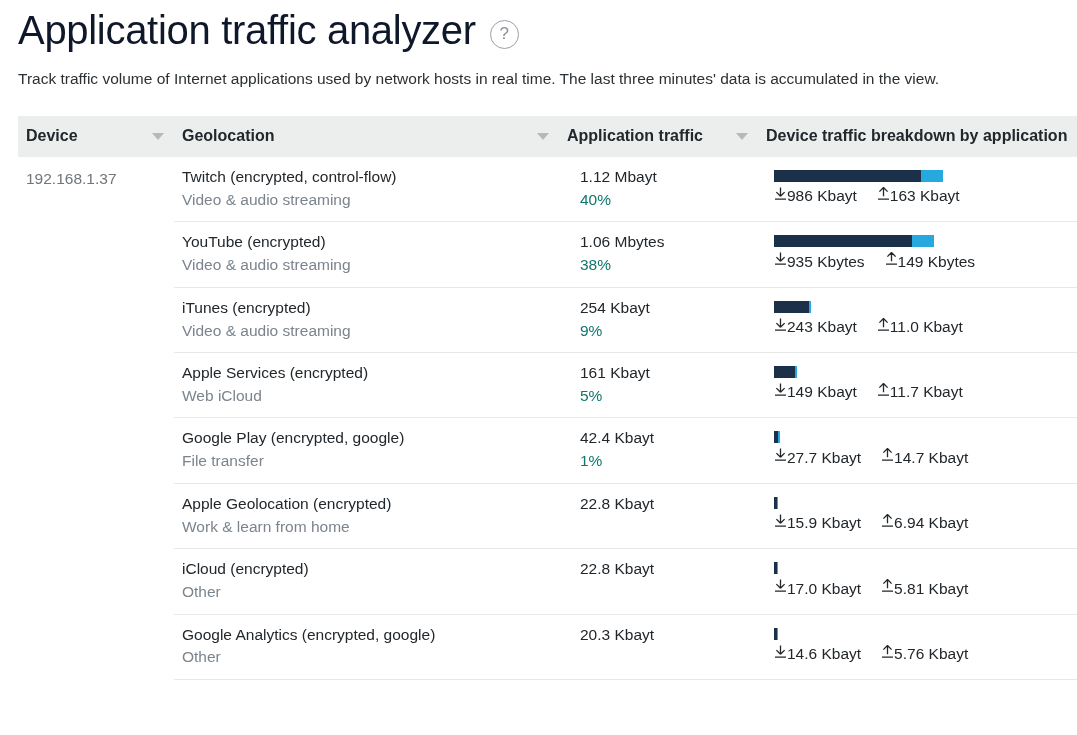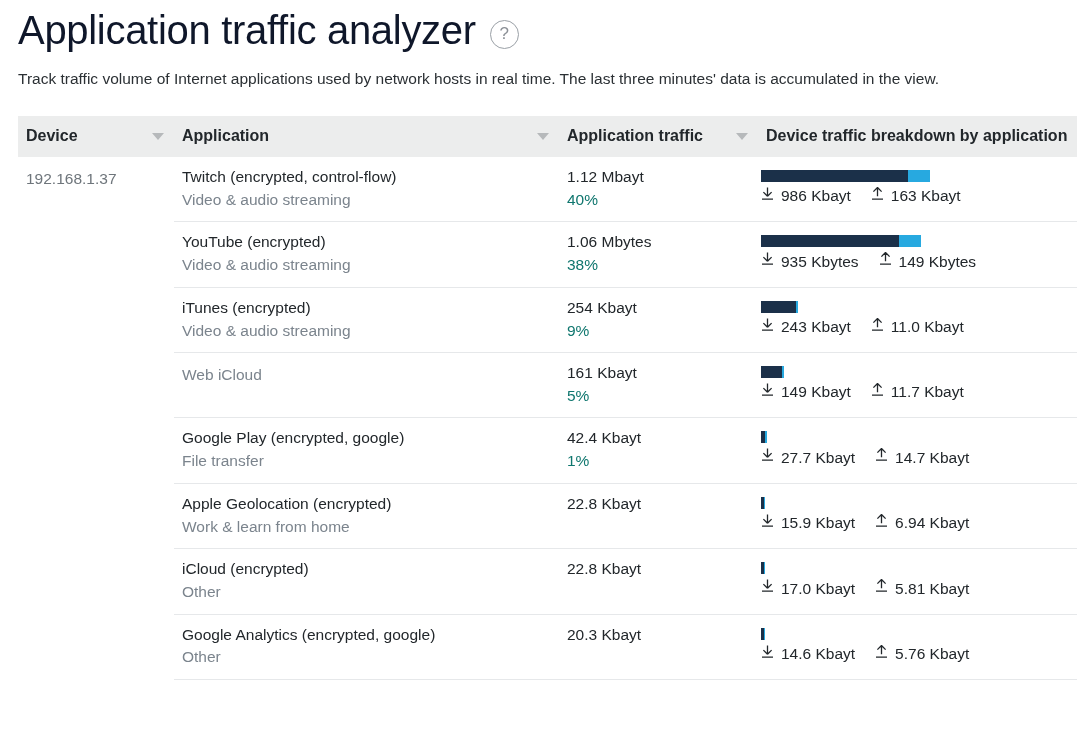--- a/index.html
+++ b/index.html
@@ -189,20 +189,21 @@
     font-size: 15.5px;
     color: #7b848d;
     line-height: 1.45;
     margin-top: 1px;
     white-space: nowrap;
   }
 
   .cell-traffic {
     width: 199px;
     padding-left: 8px;
+    margin-left: 13px;
   }
   .traffic-val {
     font-size: 15.5px;
     color: #22272b;
     line-height: 1.35;
     white-space: nowrap;
   }
   .traffic-pct {
     font-size: 15.5px;
     color: #0f766e;
@@ -225,21 +226,21 @@
   .bar-up   { background: #27a9e0; height: 12px; }
 
   .bar-legend {
     display: flex;
     align-items: center;
     gap: 20px;
     font-size: 15.5px;
     color: #22272b;
     white-space: nowrap;
   }
-  .legend-item { display: flex; align-items: center; gap: 7px; }
+  .legend-item { display: flex; align-items: center; }
   .dl-icon, .ul-icon { flex: none; display: block; }
 </style>
 </head>
 <body>
 
 <div class="page">
 
   <div class="title-row">
     <h1 class="page-title">Application traffic analyzer</h1>
     <div class="help-icon">
@@ -251,21 +252,21 @@
 
 
   <div class="table">
 
     <div class="thead">
       <div class="th th-device">
         <span class="th-label">Device</span>
         <span class="caret"></span>
       </div>
       <div class="th th-app">
-        <span class="th-label">Application</span>
+        <span class="th-label">Geolocation</span>
         <span class="caret"></span>
       </div>
       <div class="th th-traffic">
         <span class="th-label">Application traffic</span>
         <span class="caret"></span>
       </div>
       <div class="th th-break">
         <span class="th-label">Device traffic breakdown by application</span>
       </div>
     </div>
@@ -367,20 +368,21 @@
                   <span>11.0 Kbayt</span>
                 </span>
               </div>
             </div>
           </div>
         </div>
         <div class="row">
           <div class="cell-device"></div>
           <div class="cell-rest">
             <div class="cell-app">
+              <div class="app-name">Apple Services (encrypted)</div>
               <div class="app-cat">Web iCloud</div>
             </div>
             <div class="cell-traffic">
               <div class="traffic-val">161 Kbayt</div>
               <div class="traffic-pct">5%</div>
             </div>
             <div class="cell-break">
               <div class="bar">
                 <div class="bar-down" style="width:21px"></div>
                 <div class="bar-up" style="width:2px"></div>

